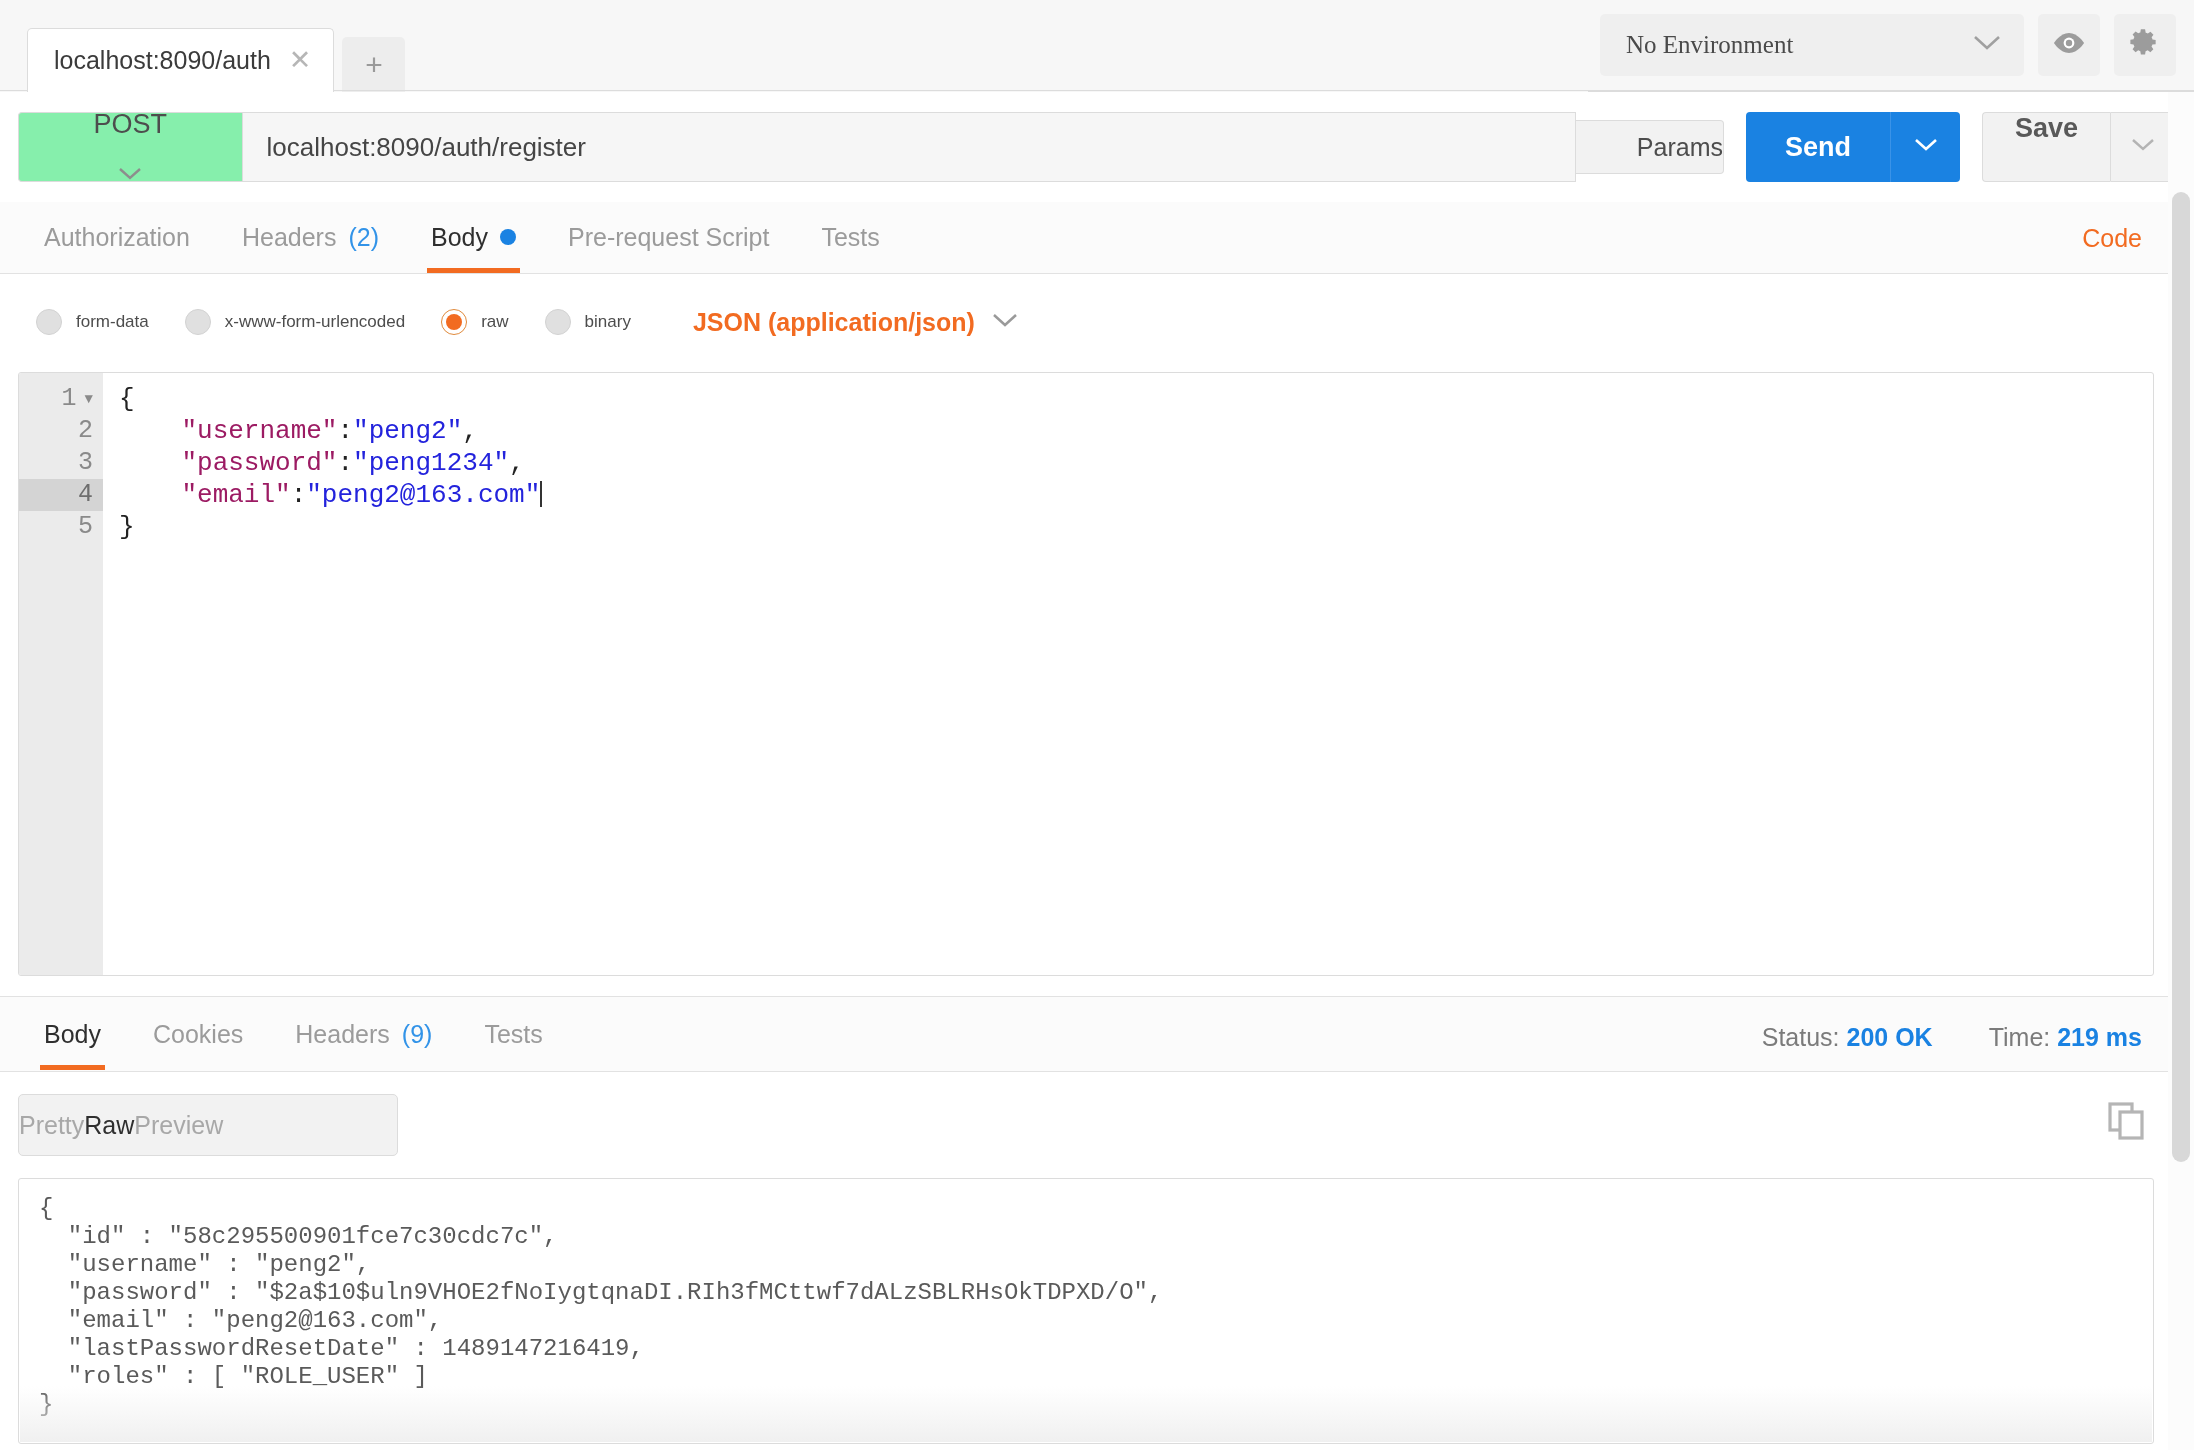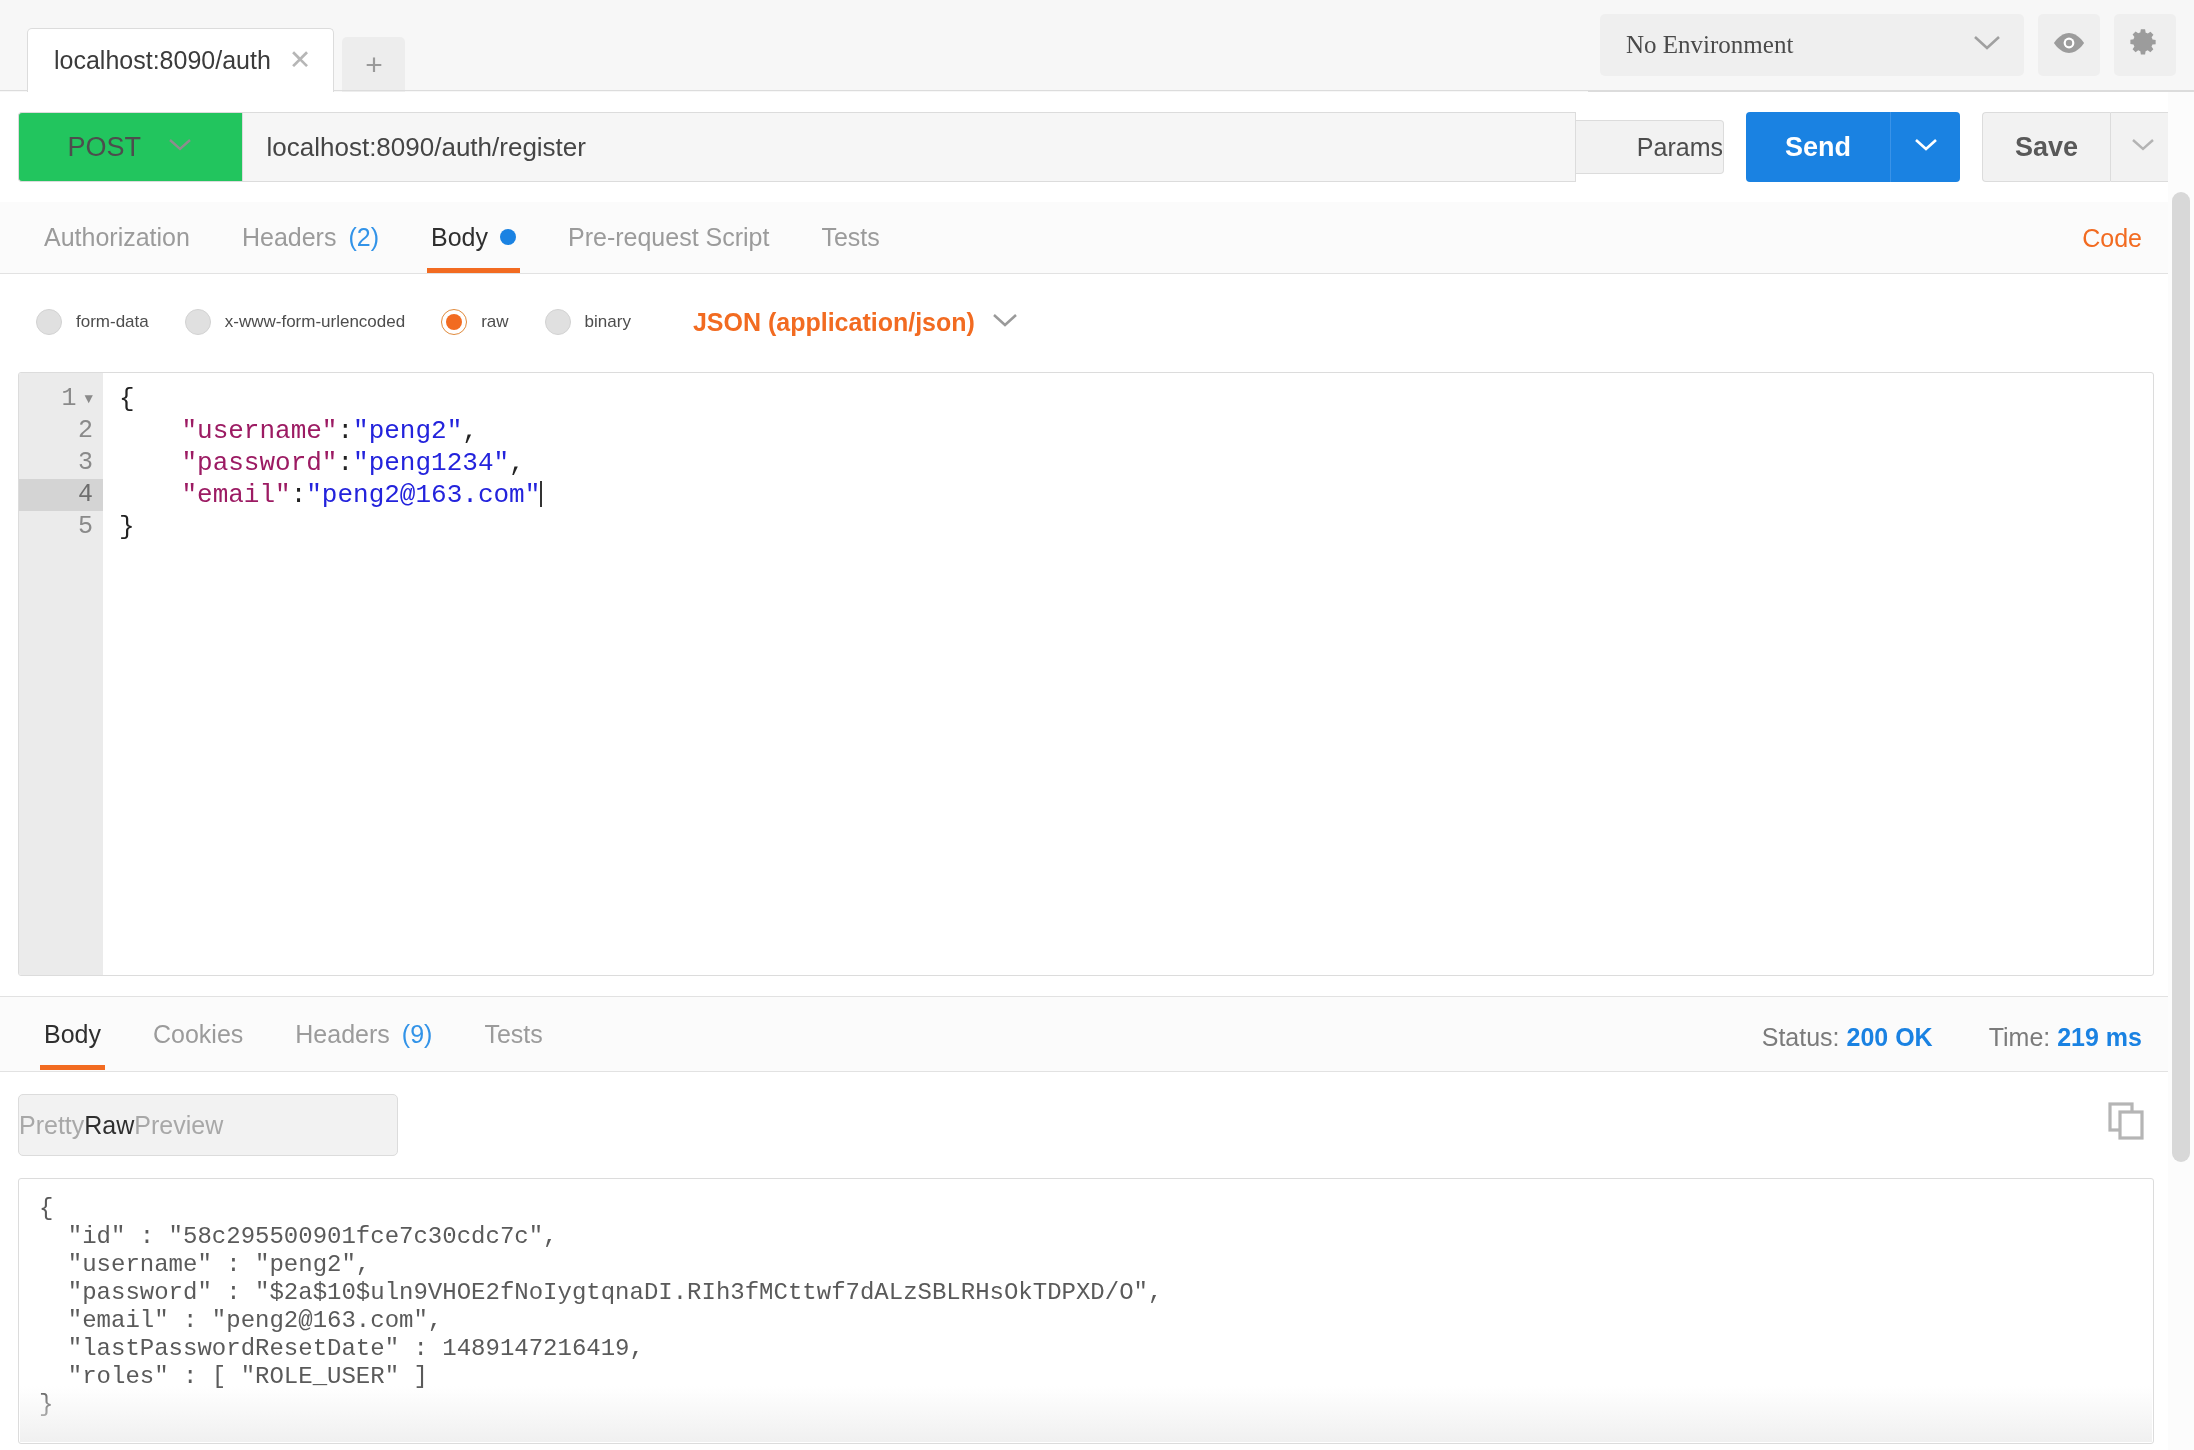--- a/index.html
+++ b/index.html
@@ -65,24 +65,24 @@
   }
   .icon-btn svg { fill: #9c9c9c; }
 
   
   .urlbar {
     position: absolute; left: 0; top: 92px; width: 2194px; height: 110px;
     background: #fff;
     display: flex; align-items: center; padding: 0 18px;
   }
   .method-box {
-    width: 250px; height: 70px; background: #22c55e;
+    width: 250px; height: 70px; background: #86efac;
     border: 1px solid #dcdcdc; border-right: none;
     border-radius: 4px 0 0 4px;
-    display: flex; align-items: center; justify-content: center; gap: 26px;
+    display: flex; align-items: center; justify-content: center; gap: 26px; flex-direction: column;
   }
   .method-label { font-size: 27px; color: #4d4d4d; }
   .url-input-wrap {
     flex: 0 0 1334px; height: 70px; background: #f6f6f6;
     border: 1px solid #dcdcdc;
     display: flex; align-items: center; padding-left: 24px;
   }
   .url-input {
     width: 100%; border: none; outline: none; background: transparent;
     font-family: "Liberation Sans", sans-serif;
@@ -103,21 +103,21 @@
   }
   .send-caret {
     width: 70px; height: 70px; background: #1a82e2;
     border-left: 1px solid #3a93e8; border-radius: 0 4px 4px 0;
     display: flex; align-items: center; justify-content: center;
   }
   .save-group { display: flex; margin-left: 22px; }
   .save-btn {
     width: 128px; height: 70px; background: #f2f2f2;
     border: 1px solid #dcdcdc; border-right: none; border-radius: 4px 0 0 4px;
-    display: flex; align-items: center; justify-content: center;
+    display: flex; align-items: flex-start; justify-content: center;
     font-size: 27px; color: #595959; font-weight: bold;
   }
   .save-caret {
     width: 66px; height: 70px; background: #f2f2f2;
     border: 1px solid #dcdcdc; border-radius: 0 4px 4px 0;
     display: flex; align-items: center; justify-content: center;
   }
 
   
   .reqtabs {

